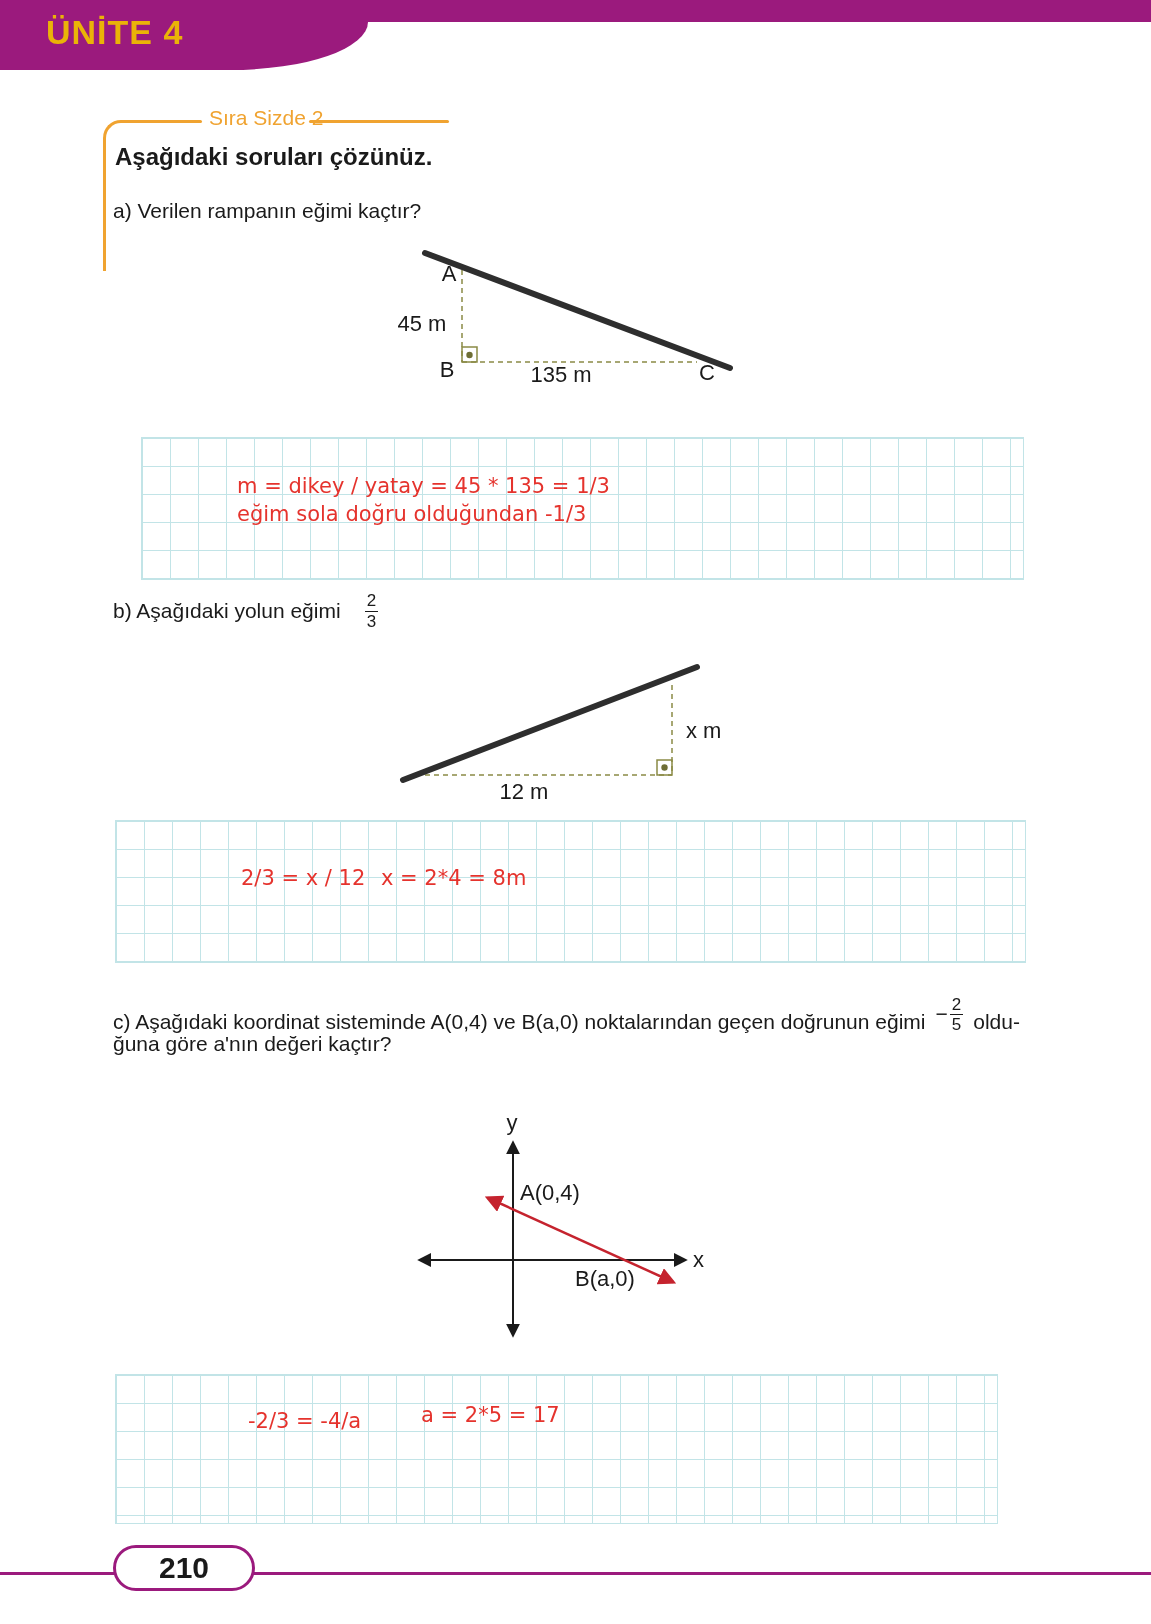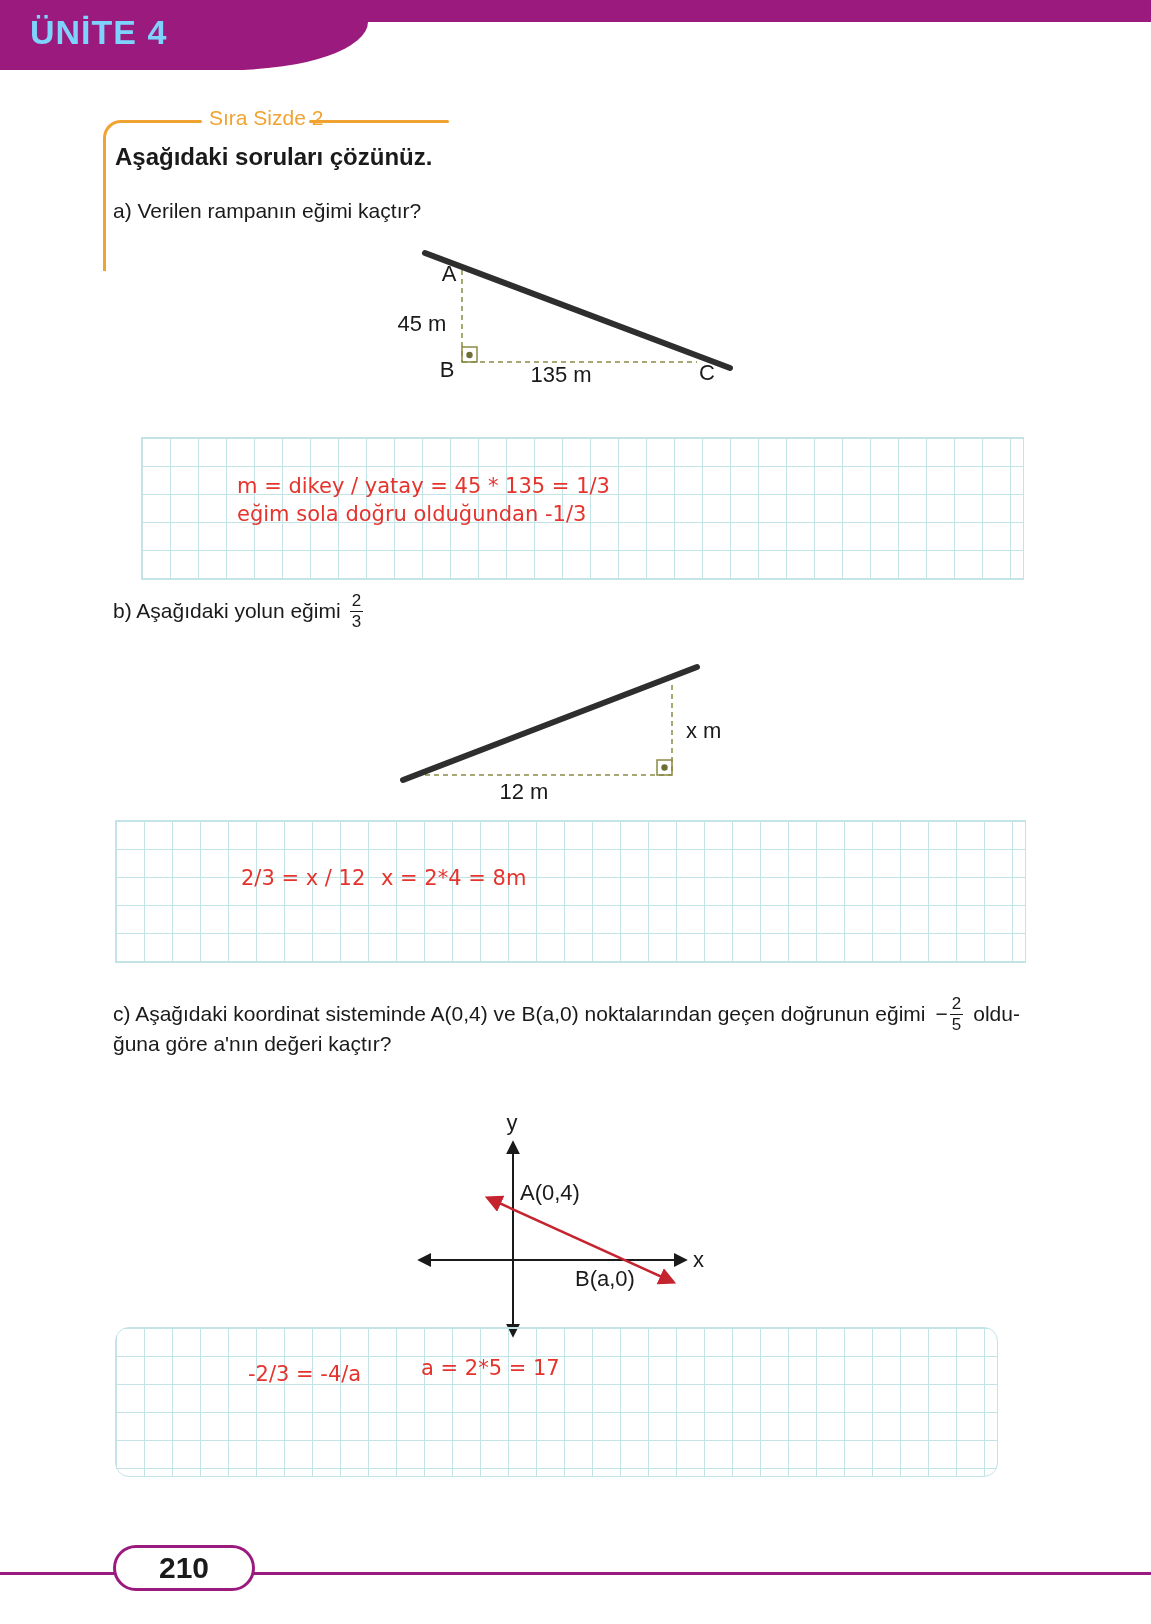--- a/index.html
+++ b/index.html
@@ -7,21 +7,21 @@
     position:relative; width:1151px; height:1624px; background:#ffffff;
     font-family:"Liberation Sans", sans-serif; color:#1a1a1a; overflow:hidden;
   }
   
   .top-bar { position:absolute; top:0; left:0; width:100%; height:22px;
     background:var(--brand-magenta,#9b1a7d); }
   .unit-tab { position:absolute; top:0; left:0; width:368px; height:70px;
     background:var(--brand-magenta,#9b1a7d);
     border-bottom-right-radius:138px 48px;
     display:flex; align-items:center; }
-  .unit-tab .unit-label { padding-left:30px; padding-bottom:6px; color:#7dd3fc;
+  .unit-tab .unit-label { padding-left:46px; padding-bottom:6px; color:#eab308;
     font-size:34px; font-weight:bold; letter-spacing:1px; }
   
   .sira-bracket { position:absolute; left:103px; top:120px; width:18px; height:148px;
     border-left:3px solid var(--accent-orange,#f0a330);
     border-top:3px solid var(--accent-orange,#f0a330);
     border-top-left-radius:18px; }
   .sira-line { position:absolute; top:120px; height:3px;
     background:var(--accent-orange,#f0a330); border-radius:2px; }
   .sira-line.left  { left:120px; width:82px; }
   .sira-line.right { left:309px; width:140px; }
@@ -32,21 +32,21 @@
   
   .answer-grid { position:absolute; left:115px; width:881px;
     border:1px solid var(--grid-line,#c2e4e7);
     background-image:
       linear-gradient(to right, var(--grid-line,#c2e4e7) 1px, transparent 1px),
       linear-gradient(to bottom, var(--grid-line,#c2e4e7) 1px, transparent 1px);
     background-size:28px 28px; }
   .hand { position:absolute; color:var(--handwriting-red,#e5332d);
     font-family:"DejaVu Sans", sans-serif; font-size:21px; white-space:nowrap; }
   
-  .qline { position:absolute; display:flex; align-items:center; gap:9px;
+  .qline { position:absolute; display:flex; align-items:center; gap:24px;
     font-size:21px; white-space:nowrap; }
   .frac { display:inline-flex; flex-direction:column; align-items:center;
     font-size:17px; line-height:1.12; }
   .frac .den { border-top:1.6px solid #1a1a1a; padding:0 2px; }
   .frac .num { padding:0 2px; }
   
   .diagram { position:absolute; }
   .thick { stroke:#2e2e2e; stroke-width:6; stroke-linecap:round; }
   .dash { stroke:var(--dashed-olive,#8a8a45); stroke-width:1.5;
     stroke-dasharray:5 4; fill:none; }
@@ -115,21 +115,21 @@
     <line class="thick" x1="63" y1="152" x2="357" y2="39"></line>
     <text class="dlabel" x="346" y="110" text-anchor="start">x m</text>
     <text class="dlabel" x="184" y="171" text-anchor="middle">12 m</text>
   </svg>
 
   <div class="answer-grid" style="top:820px; height:141px;padding-left:28px;">
     <div class="hand" style="left:125px; top:45px;">2/3 = x / 12</div>
     <div class="hand" style="left:265px; top:45px;text-align:right;">x = 2*4 = 8m</div>
   </div>
 
-  <div class="qline" style="left:113px; top:994px; height:40px; gap:10px;">
+  <div class="qline" style="left:113px; top:994px; height:40px; gap:10px;align-items:flex-end;">
     <span>c) Aşağıdaki koordinat sisteminde A(0,4) ve B(a,0) noktalarından geçen doğrunun eğimi</span>
     <span style="display:inline-flex; align-items:center; gap:2px;">
       <span>−</span>
       <span class="frac">
         <span class="num">2</span>
         <span class="den">5</span>
       </span>
     </span>
     <span>oldu-</span>
   </div>
@@ -146,21 +146,21 @@
     </defs>
     <line class="axis" x1="113" y1="237" x2="113" y2="45" marker-end="url(#arrB)" marker-start="url(#arrB)"></line>
     <line class="axis" x1="20" y1="162" x2="285" y2="162" marker-end="url(#arrB)" marker-start="url(#arrB)"></line>
     <line class="redline" x1="88" y1="100" x2="273" y2="184" marker-end="url(#arrR)" marker-start="url(#arrR)"></line>
     <text class="dlabel" x="112" y="32" text-anchor="middle">y</text>
     <text class="dlabel" x="293" y="169" text-anchor="start">x</text>
     <text class="dlabel" x="120" y="102" text-anchor="start">A(0,4)</text>
     <text class="dlabel" x="175" y="188" text-anchor="start">B(a,0)</text>
   </svg>
 
-  <div class="answer-grid" style="top:1327px; height:148px;border-radius:14px;">
+  <div class="answer-grid" style="top:1374px; height:148px;">
     <div class="hand" style="left:132px; top:34px;">-2/3 = -4/a</div>
     <div class="hand" style="left:305px; top:28px;">a = 2*5 = 17</div>
   </div>
 
   <div class="footer-line"></div>
   <div class="page-pill">
     <span>210</span>
   </div>
 
 </div>

